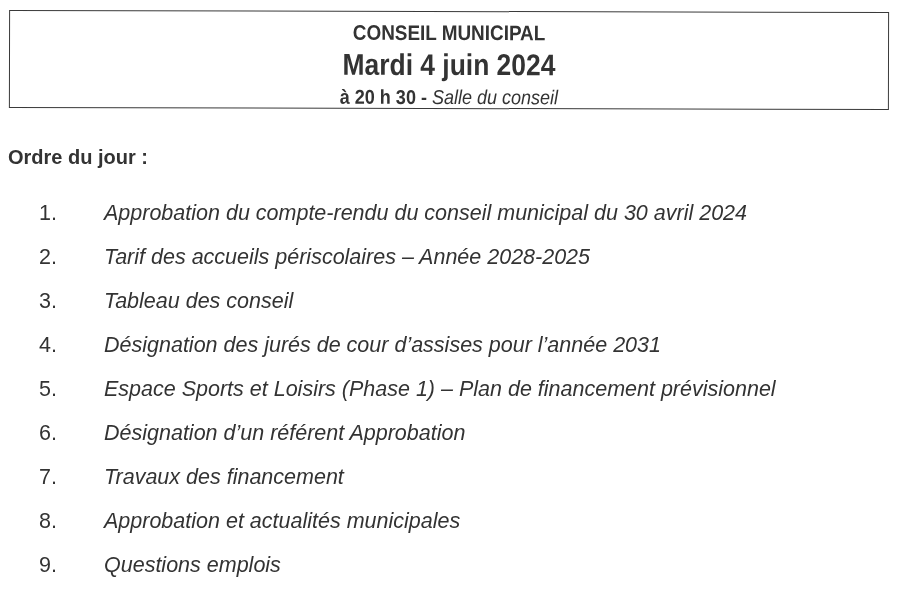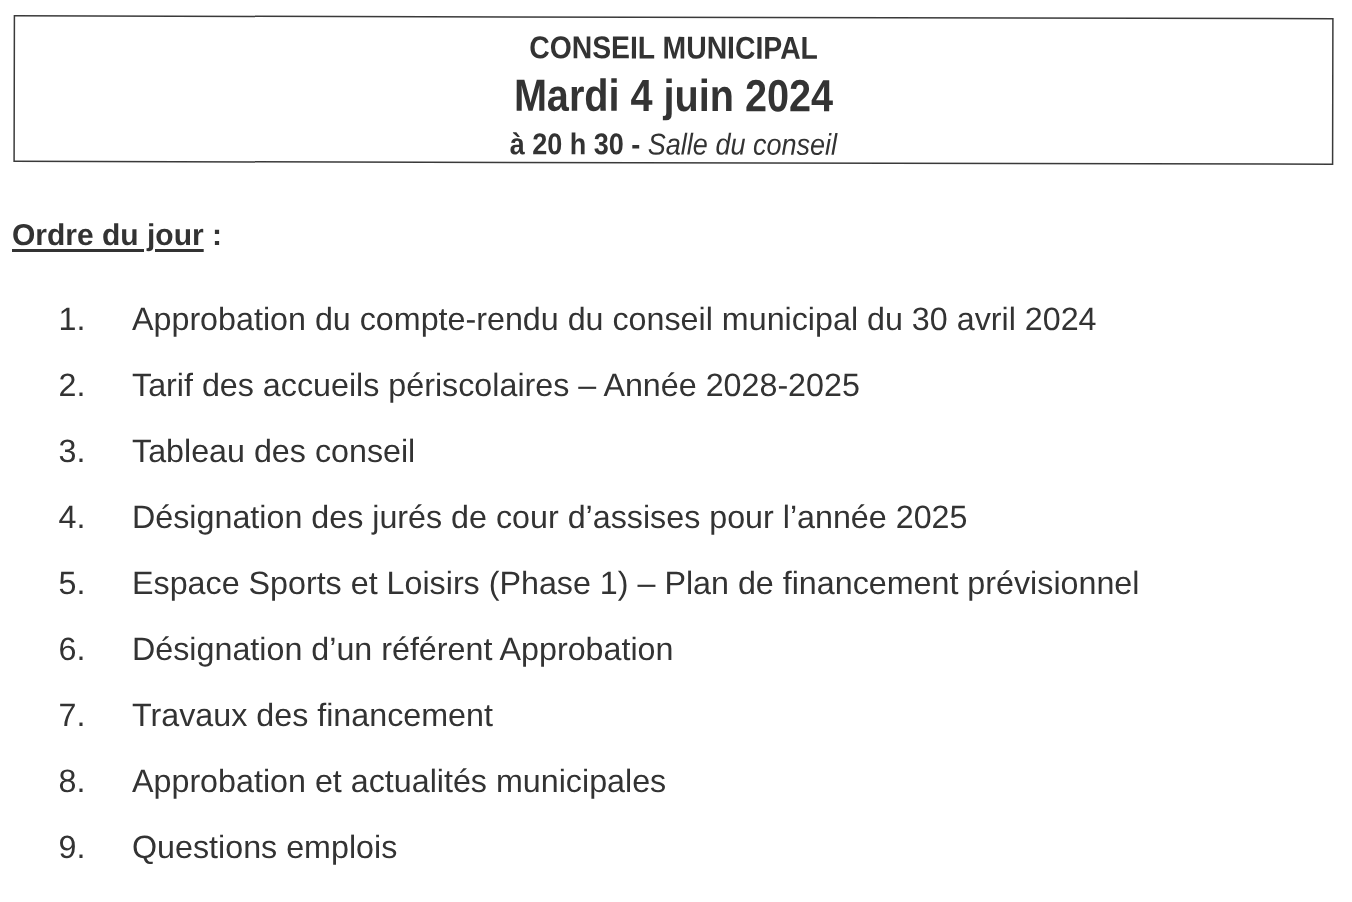--- a/index.html
+++ b/index.html
@@ -58,21 +58,20 @@
 
     .agenda-heading {
       position: absolute;
       left: 8px;
       top: 146px;
       font-size: 20px;
       font-weight: bold;
       color: #333;
     }
     .agenda-heading .u {
-      text-decoration: underline;
       text-decoration-thickness: 2px;
       text-underline-offset: 3px;
     }
 
     .agenda-list {
       position: absolute;
       left: 0;
       top: 201px;
       margin: 0;
       padding: 0;
@@ -85,22 +84,23 @@
       color: #333;
       white-space: nowrap;
     }
     .agenda-num {
       position: absolute;
       left: 39px;
       top: 0;
     }
     .agenda-text {
       position: absolute;
-      left: 88px;
+      left: 104px;
       top: 0;
+      font-style: italic;
     }
   </style>
 </head>
 <body>
 
 <div class="header-box">
   <div class="h-title">CONSEIL MUNICIPAL</div>
   <div class="h-date">Mardi 4 juin 2024</div>
   <div class="h-time">
     <span class="bold">à 20 h 30 -</span>
@@ -120,21 +120,21 @@
   <li class="agenda-item">
     <span class="agenda-num">2.</span>
     <span class="agenda-text">Tarif des accueils périscolaires – Année 2028-2025</span>
   </li>
   <li class="agenda-item">
     <span class="agenda-num">3.</span>
     <span class="agenda-text">Tableau des conseil</span>
   </li>
   <li class="agenda-item">
     <span class="agenda-num">4.</span>
-    <span class="agenda-text">Désignation des jurés de cour d’assises pour l’année 2025</span>
+    <span class="agenda-text">Désignation des jurés de cour d’assises pour l’année 2031</span>
   </li>
   <li class="agenda-item">
     <span class="agenda-num">5.</span>
     <span class="agenda-text">Espace Sports et Loisirs (Phase 1) – Plan de financement prévisionnel</span>
   </li>
   <li class="agenda-item">
     <span class="agenda-num">6.</span>
     <span class="agenda-text">Désignation d’un référent Approbation</span>
   </li>
   <li class="agenda-item">

